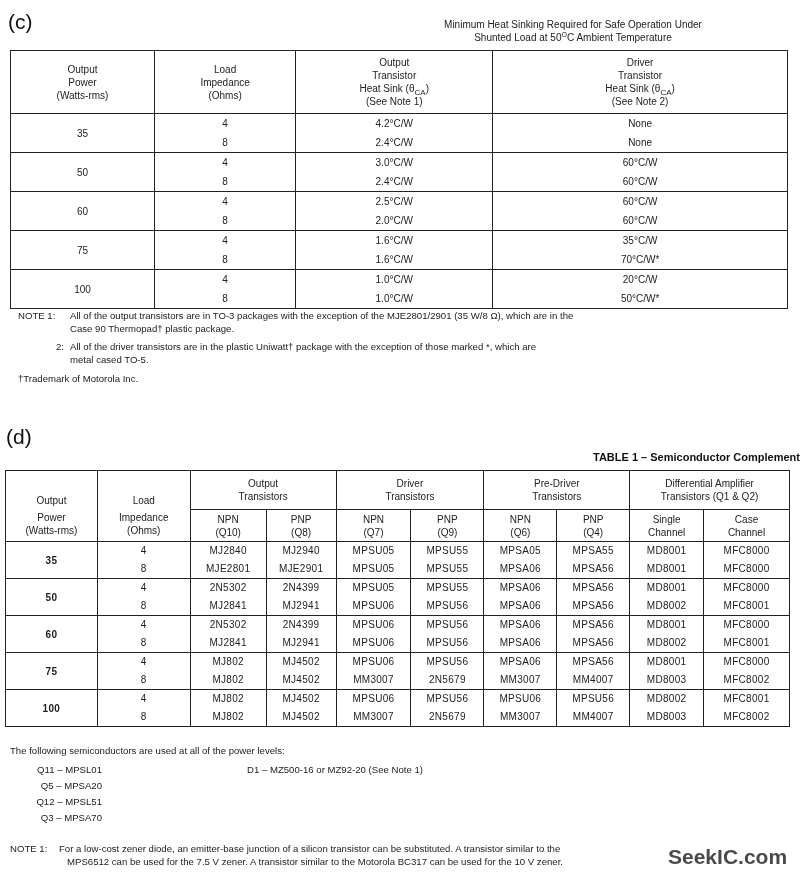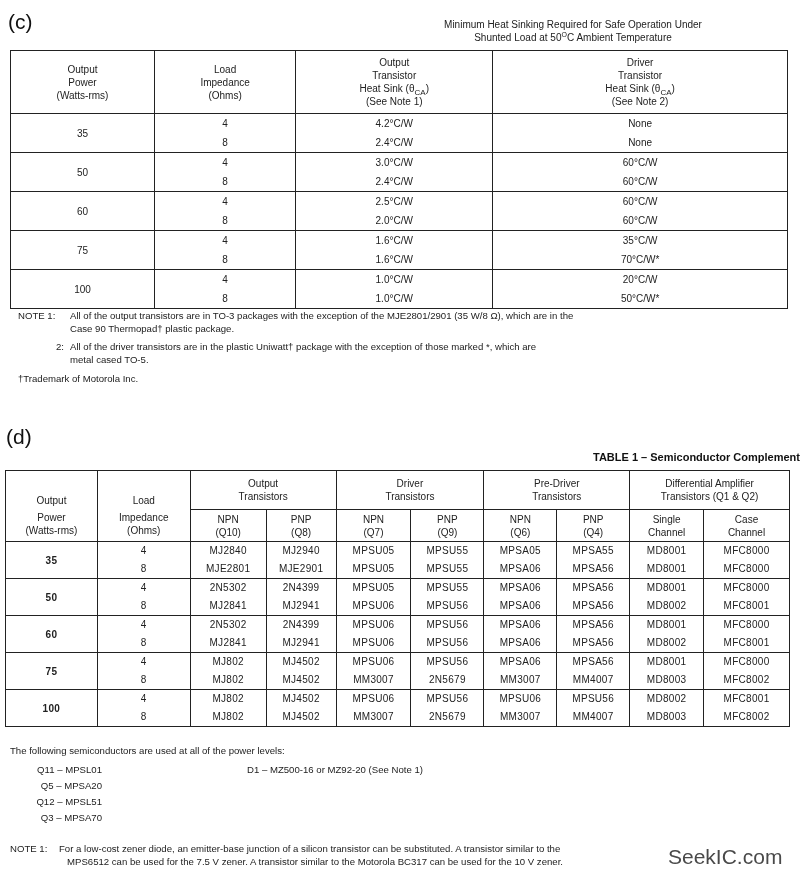--- a/index.html
+++ b/index.html
@@ -35,21 +35,21 @@
   #td td .sub { display: block; line-height: 18px; }
   .sup { font-size: 7px; vertical-align: super; line-height: 0; }
   .subs { font-size: 8px; vertical-align: sub; line-height: 0; }
   .notes { font-size: 9.6px; line-height: 13px; color: #222; }
   .note-row { position: absolute; }
   .common-intro { left: 10px; top: 745px; font-size: 9.6px; color: #222; }
   .common-left { left: 28px; top: 762px; font-size: 9.6px; line-height: 16px; color: #222; }
   .common-right { left: 247px; top: 762px; font-size: 9.6px; line-height: 16px; color: #222; }
   .common-left div { text-align: right; width: 74px; white-space: nowrap; }
   .watermark {
-    left: 668px; top: 845px; font-size: 21px; font-weight: normal; color: #3a3a3a;
+    left: 668px; top: 845px; font-size: 21px; font-weight: bold; color: #3a3a3a;
     letter-spacing: 0px; opacity: 0.92;
   }
 </style>
 </head>
 <body>
 
 <div class="abs label-c">(c)</div>
 <div class="abs caption">
   <div>Minimum Heat Sinking Required for Safe Operation Under</div>
   <div><span>Shunted Load at 50</span><span class="sup">O</span><span>C Ambient Temperature</span></div>

